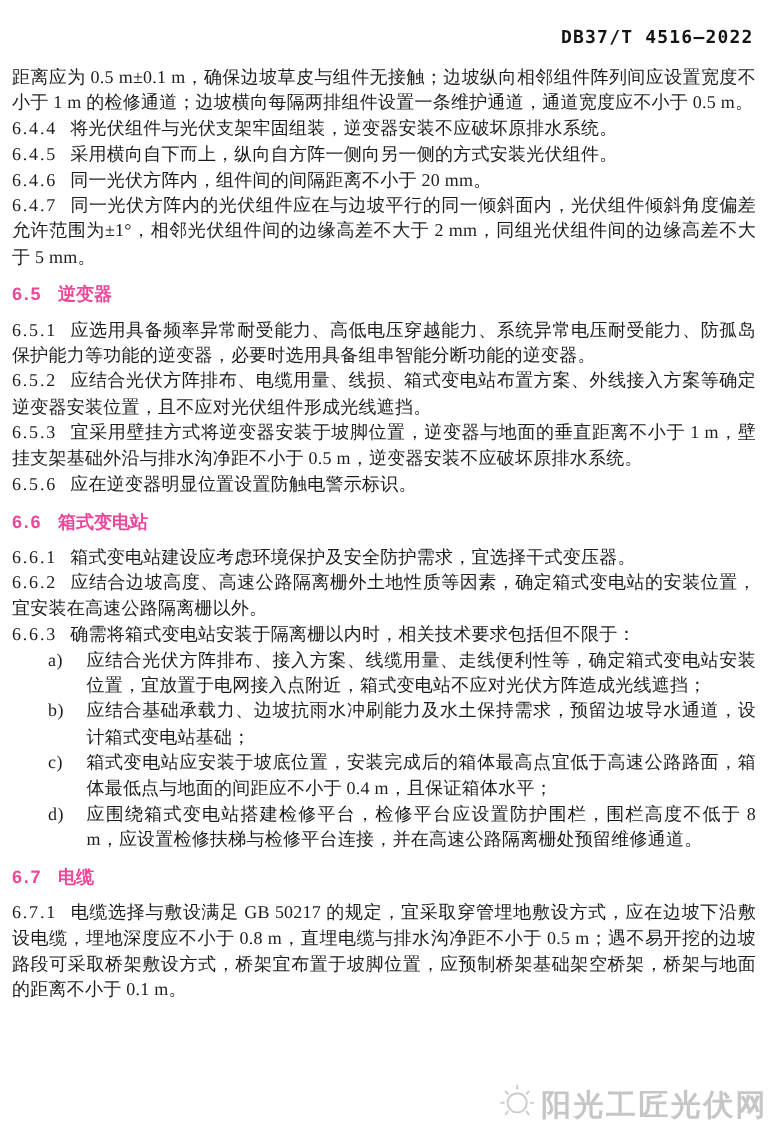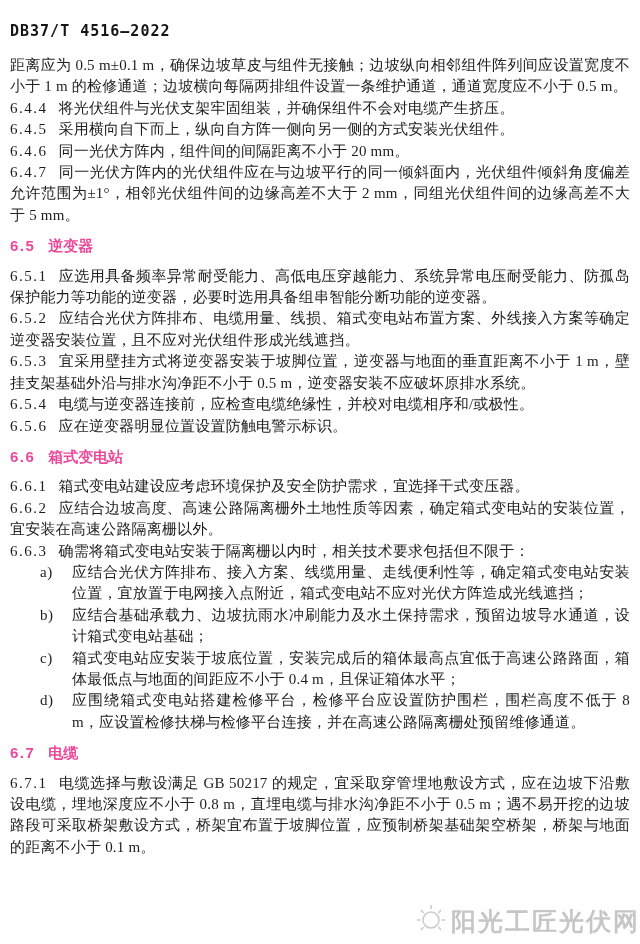--- a/index.html
+++ b/index.html
@@ -9,21 +9,21 @@
     color:#1d1d1d;
     font-family:"Liberation Serif","DejaVu Serif",serif;
     overflow:hidden;
     position:relative;
   }
   .page{
     padding:22px 10px 0 10px;
     position:relative;
   }
   .doc-header{
-    text-align:left;
+    text-align:right;
     font-family:"DejaVu Sans Mono","Liberation Mono",monospace;
     font-size:15px;
     font-weight:600;
     letter-spacing:1px;
     color:#151515;
     line-height:18px;
     margin:0 2px 15px 0;
   }
   p.para, p.clause{
     margin:0;
@@ -84,31 +84,30 @@
 </style>
 </head>
 <body>
 
 <div class="page">
 
   <div class="doc-header">DB37/T 4516—2022</div>
 
   <p class="para">距离应为 0.5 m±0.1 m，确保边坡草皮与组件无接触；边坡纵向相邻组件阵列间应设置宽度不小于 1 m 的检修通道；边坡横向每隔两排组件设置一条维护通道，通道宽度应不小于 0.5 m。</p>
 
-  <p class="clause"><span class="num">6.4.4</span><span>将光伏组件与光伏支架牢固组装，并确保组件不会对电缆产生挤压。</span></p>
+  <p class="clause"><span class="num">6.4.4</span><span>将光伏组件与光伏支架牢固组装，逆变器安装不应破坏原排水系统。</span></p>
   <p class="clause"><span class="num">6.4.5</span><span>采用横向自下而上，纵向自方阵一侧向另一侧的方式安装光伏组件。</span></p>
   <p class="clause"><span class="num">6.4.6</span><span>同一光伏方阵内，组件间的间隔距离不小于 20 mm。</span></p>
   <p class="clause"><span class="num">6.4.7</span><span>同一光伏方阵内的光伏组件应在与边坡平行的同一倾斜面内，光伏组件倾斜角度偏差允许范围为±1°，相邻光伏组件间的边缘高差不大于 2 mm，同组光伏组件间的边缘高差不大于 5 mm。</span></p>
 
   <h2 class="sec"><span class="num">6.5</span><span>逆变器</span></h2>
 
   <p class="clause"><span class="num">6.5.1</span><span>应选用具备频率异常耐受能力、高低电压穿越能力、系统异常电压耐受能力、防孤岛保护能力等功能的逆变器，必要时选用具备组串智能分断功能的逆变器。</span></p>
   <p class="clause"><span class="num">6.5.2</span><span>应结合光伏方阵排布、电缆用量、线损、箱式变电站布置方案、外线接入方案等确定逆变器安装位置，且不应对光伏组件形成光线遮挡。</span></p>
   <p class="clause"><span class="num">6.5.3</span><span>宜采用壁挂方式将逆变器安装于坡脚位置，逆变器与地面的垂直距离不小于 1 m，壁挂支架基础外沿与排水沟净距不小于 0.5 m，逆变器安装不应破坏原排水系统。</span></p>
-  <p class="clause"><span class="num">6.5.4</span><span>电缆与逆变器连接前，应检查电缆绝缘性，并校对电缆相序和/或极性。</span></p>
   <p class="clause"><span class="num">6.5.6</span><span>应在逆变器明显位置设置防触电警示标识。</span></p>
 
   <h2 class="sec"><span class="num">6.6</span><span>箱式变电站</span></h2>
 
   <p class="clause"><span class="num">6.6.1</span><span>箱式变电站建设应考虑环境保护及安全防护需求，宜选择干式变压器。</span></p>
   <p class="clause"><span class="num">6.6.2</span><span>应结合边坡高度、高速公路隔离栅外土地性质等因素，确定箱式变电站的安装位置，宜安装在高速公路隔离栅以外。</span></p>
   <p class="clause"><span class="num">6.6.3</span><span>确需将箱式变电站安装于隔离栅以内时，相关技术要求包括但不限于：</span></p>
 
   <div class="li">
       <span class="li-label">a)</span>

